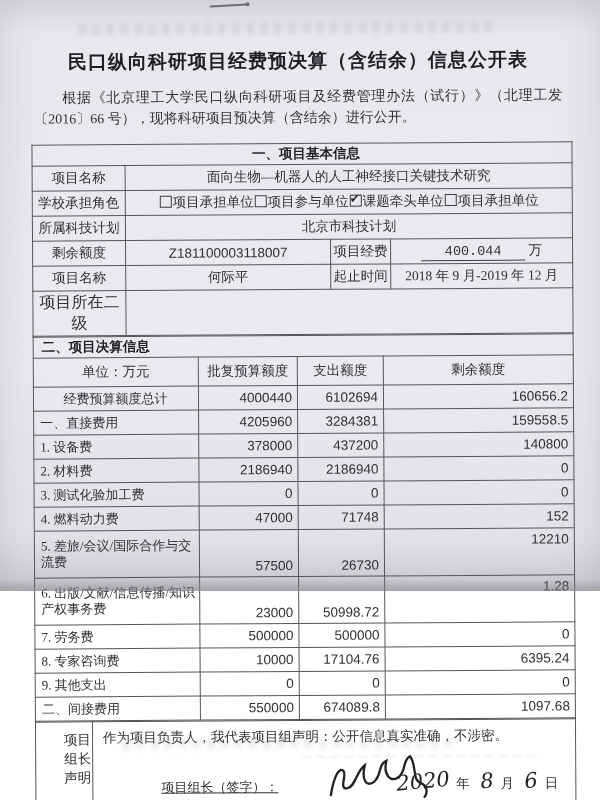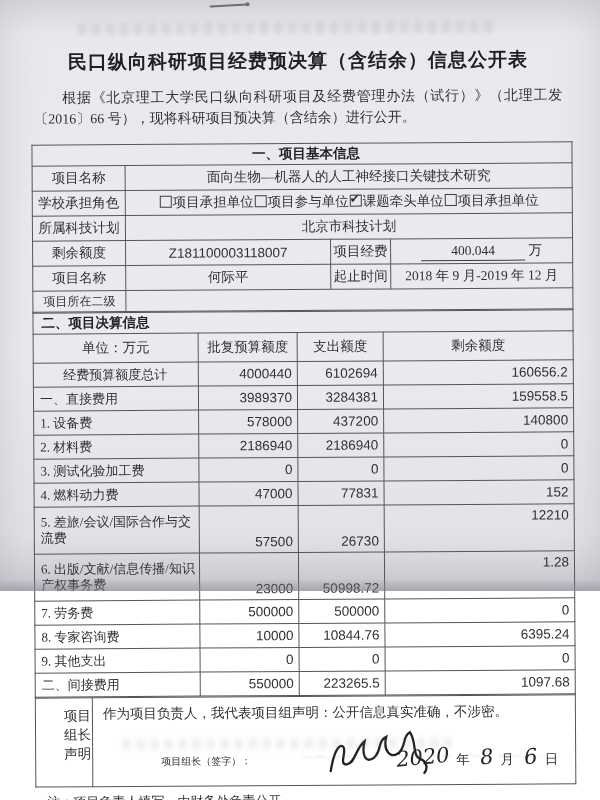--- a/index.html
+++ b/index.html
@@ -32,39 +32,39 @@
   tr.sec td{height:20px;font-weight:bold;font-size:13.5px;padding:0 0 0 8px;
     font-family:"Liberation Sans","DejaVu Sans",sans-serif;color:#222226;}
   .basic td{height:22px;text-align:center;}
   .basic td.lab{font-size:13.5px;margin-top:40px;}
   .basic tr.short td{height:18px;}
   .roleline{font-size:13px;letter-spacing:0;white-space:nowrap;}
   .cb{display:inline-block;width:10px;height:10px;border:1px solid #3c3c42;
     margin:0 1px;vertical-align:-1px;position:relative;background:transparent;}
   .cb.on::before{content:"\2714";position:absolute;left:-1px;top:-4px;font-size:12px;color:#2a2a2e;}
   .uline{display:inline-block;min-width:96px;border-bottom:1px solid #3c3c42;
-    font-family:Liberation Serif, serif;font-size:13.5px;padding:0 4px 1px 4px;}
+    font-family:Liberation Mono, monospace;font-size:13.5px;padding:0 4px 1px 4px;}
   .nowrap{white-space:nowrap;font-size:13px;}
   
   .budget td{height:21px;}
   .budget tr.colhead td{height:26px;text-align:center;font-size:13.5px;}
   .budget td.lab2{text-align:left;padding-left:6px;font-size:13px;line-height:16px;}
   .budget td.lab2.ctr{text-align:center;padding-left:0;}
   .budget td.num{text-align:right;padding-right:5px;
     font-family:"Liberation Sans","DejaVu Sans",sans-serif;font-size:13.5px;}
   .budget tr.tall td{height:40px;}
   .budget tr.tall td.num{vertical-align:bottom;padding-bottom:3px;}
   .budget tr.tall td.num.remain{vertical-align:top;padding-top:3px;}
   
   .sig td{vertical-align:top;}
   .sig .sideLab{width:57px;text-align:right;font-size:13.5px;line-height:19px;padding-top:8px;}
   .sig .body{height:82px;padding:6px 6px 0 10px;}
   .statement{font-size:13.5px;line-height:19px;}
   .signrow{position:relative;margin-top:18px;height:40px;}
-  .signlabel{position:absolute;left:58px;top:14px;font-size:10px;}
+  .signlabel{position:absolute;left:58px;top:14px;font-size:13px;text-decoration:underline;}
   .sig-svg{position:absolute;left:218px;top:-14px;}
   .dateline{position:absolute;right:8px;top:6px;white-space:nowrap;}
   .hand{font-family:"DejaVu Serif",serif;font-style:italic;font-size:21px;color:#222;
     display:inline-block;transform:rotate(-5deg);margin:0 4px;}
   .dsuf{font-size:13.5px;margin:0 3px;}
   .note{margin:6px 0 0 45px;font-size:13px;color:#333338;}
 </style>
 </head>
 <body>
 
@@ -109,21 +109,21 @@
           <span>万</span>
         </td>
       </tr>
       <tr>
         <td class="lab">项目名称</td>
         <td class="val">何际平</td>
         <td class="lab">起止时间</td>
         <td class="val nowrap">2018 年 9 月-2019 年 12 月</td>
       </tr>
       <tr class="short">
-        <td class="lab" style="font-size:12px;">项目所在二级</td>
+        <td class="lab" style="font-size:16px;">项目所在二级</td>
         <td class="val" colspan="3"></td>
       </tr>
     </tbody>
       </table>
 
     <table class="t budget">
       <colgroup>
           <col style="width:165px">
           <col style="width:99px">
           <col style="width:86px">
@@ -142,46 +142,46 @@
       </tbody>
         <tbody id="budgetRows">
           <tr>
             <td class="lab2 ctr">经费预算额度总计</td>
             <td class="num">4000440</td>
             <td class="num">6102694</td>
             <td class="num remain">160656.2</td>
           </tr>
           <tr>
             <td class="lab2">一、直接费用</td>
-            <td class="num">3989370</td>
+            <td class="num">4205960</td>
             <td class="num">3284381</td>
             <td class="num remain">159558.5</td>
           </tr>
           <tr>
             <td class="lab2">1. 设备费</td>
-            <td class="num">578000</td>
+            <td class="num">378000</td>
             <td class="num">437200</td>
             <td class="num remain">140800</td>
           </tr>
           <tr>
             <td class="lab2">2. 材料费</td>
             <td class="num">2186940</td>
             <td class="num">2186940</td>
             <td class="num remain">0</td>
           </tr>
           <tr>
             <td class="lab2">3. 测试化验加工费</td>
             <td class="num">0</td>
             <td class="num">0</td>
             <td class="num remain">0</td>
           </tr>
           <tr>
             <td class="lab2">4. 燃料动力费</td>
             <td class="num">47000</td>
-            <td class="num">77831</td>
+            <td class="num">71748</td>
             <td class="num remain">152</td>
           </tr>
           <tr class="tall">
             <td class="lab2">5. 差旅/会议/国际合作与交流费</td>
             <td class="num">57500</td>
             <td class="num">26730</td>
             <td class="num remain">12210</td>
           </tr>
           <tr class="tall">
             <td class="lab2">6. 出版/文献/信息传播/知识产权事务费</td>
@@ -191,33 +191,33 @@
           </tr>
           <tr>
             <td class="lab2">7. 劳务费</td>
             <td class="num">500000</td>
             <td class="num">500000</td>
             <td class="num remain">0</td>
           </tr>
           <tr>
             <td class="lab2">8. 专家咨询费</td>
             <td class="num">10000</td>
-            <td class="num">10844.76</td>
+            <td class="num">17104.76</td>
             <td class="num remain">6395.24</td>
           </tr>
           <tr>
             <td class="lab2">9. 其他支出</td>
             <td class="num">0</td>
             <td class="num">0</td>
             <td class="num remain">0</td>
           </tr>
           <tr>
             <td class="lab2">二、间接费用</td>
             <td class="num">550000</td>
-            <td class="num">223265.5</td>
+            <td class="num">674089.8</td>
             <td class="num remain">1097.68</td>
           </tr>
         </tbody>
     </table>
 
     <table class="t sig">
       <colgroup>
           <col style="width:57px">
           <col style="width:483px">
         </colgroup>

